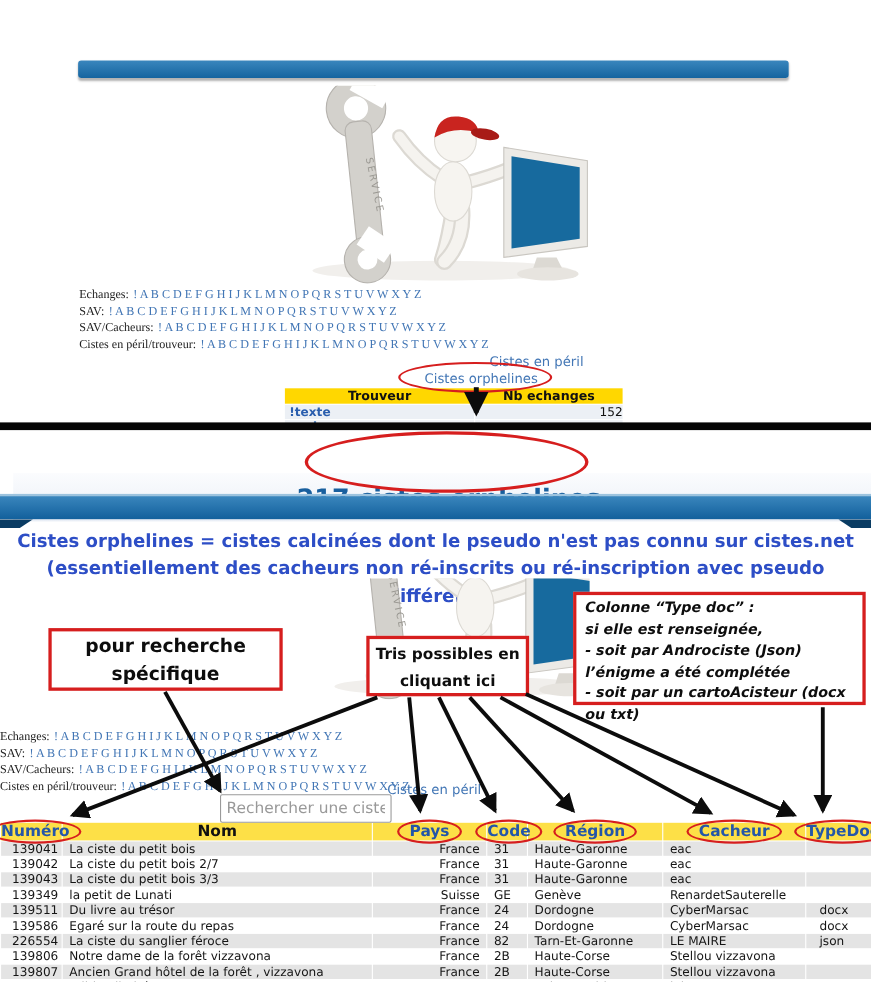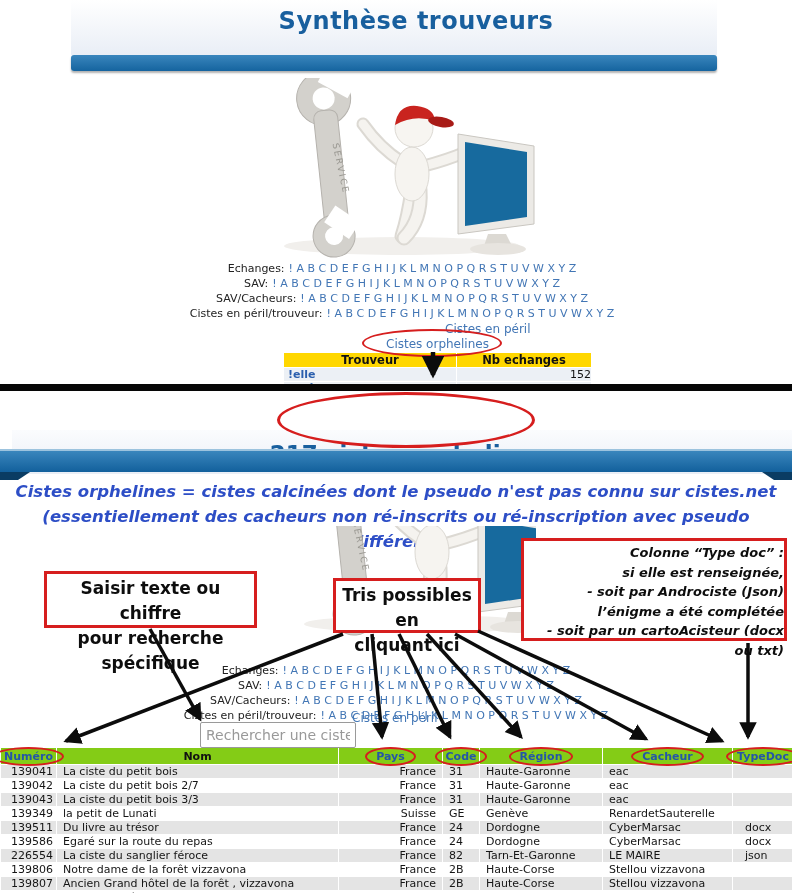--- a/index.html
+++ b/index.html
@@ -8,97 +8,94 @@
 
   
   .s1-head{position:absolute;left:71px;top:0;width:646px;height:55px;
            background:linear-gradient(#ffffff,#e9eef6);}
   .s1-title{position:relative;left:22px;text-align:center;padding-top:7px;font-size:24px;
             font-weight:bold;color:#185f9e;letter-spacing:.5px;}
   .s1-bar{position:absolute;left:71px;top:55px;width:646px;height:16px;border-radius:3px;
           background:linear-gradient(#3a86bd,#15649f 55%,#0f5档90);
           background:linear-gradient(#3a86bd,#15649f);box-shadow:0 2px 2px rgba(0,0,0,.3);}
   .mascot{position:absolute;left:262px;top:78px;width:276px;height:180px;}
-  .alpha{position:absolute;text-align:center;}
+  .alpha{position:absolute;text-align:left;font-family:Liberation Serif, serif;}
   .s1-alpha{left:72px;top:261px;width:660px;}
   .s2-alpha{left:0;top:663px;width:792px;z-index:2;}
   .alpha-row{height:15px;font-size:11px;line-height:15px;white-space:nowrap;}
   .alpha-label{color:#222;margin-right:4px;}
   .alpha-letters{color:#4276b5;text-decoration:none;}
   .plink{position:absolute;font-size:12px;color:#4276b5;text-decoration:none;z-index:2;}
   .peril1{left:445px;top:322px;}
   .orph{left:386px;top:337px;}
   .ellipse{position:absolute;border:3px solid #d61e1e;border-radius:50%;z-index:6;pointer-events:none;}
   .e-orph{left:362px;top:329px;width:136px;height:24px;border-width:2.5px;}
 
   .t1{position:absolute;left:258px;top:352px;width:308px;border-collapse:separate;
-      border-spacing:1px;font-size:11px;table-layout:fixed;margin-left:25px;}
+      border-spacing:1px;font-size:11px;table-layout:fixed;}
   .t1 th{background:#ffd700;font-weight:bold;height:14px;font-size:11.5px;color:#111;padding:0;}
   .t1 td{background:#ecf0f5;height:13px;padding:0 4px;}
   .t1 .trouveur-link{color:#2b5fae;font-weight:bold;text-decoration:none;}
   .t1 .num{text-align:right;padding-right:0;color:#111;}
   .t1 .clip{height:4px;overflow:hidden;line-height:11px;color:#4276b5;font-weight:bold;}
 
   .divider{position:absolute;left:0;top:384px;width:792px;height:7px;background:#060606;}
 
   
   .s2-head{position:absolute;left:12px;top:391px;width:792px;height:44px;
            background:linear-gradient(#fbfcfe,#e9eef6);margin-top:39px;}
   .s2-title{text-align:center;padding-top:11px;font-size:23px;font-weight:bold;color:#185f9e;}
   .e-title{left:277px;top:392px;width:252px;height:50px;}
   .ribbon{position:absolute;left:0;top:449px;width:792px;height:21px;
           border-top:2px solid #9cc3de;background:linear-gradient(#3a86bd,#12609c);}
   .fold{position:absolute;top:472px;width:30px;height:8px;background:#0a3c63;}
   .fold-l{left:0;clip-path:polygon(0 0,100% 0,60% 100%,0 100%);}
   .fold-r{right:0;clip-path:polygon(0 0,100% 0,100% 100%,40% 100%);}
-  .subtitle{position:absolute;left:0;top:479px;width:792px;text-align:center;font-style:italic;
+  .subtitle{position:absolute;left:0;top:479px;width:792px;text-align:center;
             font-weight:bold;color:#2d4ec6;font-size:16.5px;line-height:25px;}
   .mascot-crop{position:absolute;left:298px;top:526px;width:238px;height:122px;overflow:hidden;}
   .mascot-crop svg{margin:-70px 0 0 -16px;display:block;}
 
   .note{position:absolute;border:3px solid #d61e1e;background:#fff;color:#0d0d0d;
-        font-weight:bold;z-index:5;box-sizing:border-box;text-align:right;}
+        font-weight:bold;z-index:5;box-sizing:border-box;}
   .note-left{left:44px;top:571px;width:213px;height:57px;font-size:17px;text-align:center;
              line-height:25px;padding-top:2px;}
-  .note-mid{left:333px;top:578px;width:148px;height:55px;font-size:17px;text-align:center;
+  .note-mid{left:333px;top:578px;width:148px;height:55px;font-size:14px;text-align:center;
             line-height:25px;padding-top:2px;}
   .note-right{left:521px;top:538px;width:266px;height:103px;font-size:13px;font-style:italic;
               line-height:19.5px;padding:2px 0 0 8px;}
 
   .search{position:absolute;left:200px;top:722px;width:144px;height:24px;border:1px solid #9a9a9a;
           border-radius:2px;font-size:14px;color:#444;padding:0 5px;z-index:4;
           font-family:"DejaVu Sans",sans-serif;}
   .search::placeholder{color:#999;}
   .peril2{left:352px;top:711px;}
 
   .t2{position:absolute;left:0;top:747px;width:792px;border-collapse:separate;border-spacing:1px;
       font-size:11px;table-layout:fixed;}
-  .t2 th{background:#84cc16;height:16px;font-size:11px;padding:0;overflow:visible;}
+  .t2 th{background:#fde047;height:16px;font-size:14px;padding:0;overflow:visible;}
   .t2 th .hlink{color:#2456a8;}
   .t2 th .hplain{color:#111;}
   .t2 th span{position:relative;display:inline-block;font-weight:bold;}
   .t2 th span.circ::after{content:"";position:absolute;left:-11px;right:-11px;top:-3px;bottom:-3px;
       border:2.5px solid #d61e1e;border-radius:50%;pointer-events:none;}
   .t2 td{height:13px;line-height:13px;padding:0 0 0 6px;white-space:nowrap;overflow:hidden;color:#151515;}
   .t2 tr.odd td{background:#e4e4e4;}
   .t2 tr.even td{background:#fff;}
   .t2 td.c0{padding-left:10px;}
   .t2 td.c2{text-align:right;padding-right:6px;}
   .t2 td.c6{padding-left:12px;}
 
   #arrows{position:absolute;left:0;top:0;width:792px;height:893px;z-index:6;pointer-events:none;}
 </style>
 </head>
 <body>
 
 <div id="page">
 
-  <div class="s1-head">
-    <div class="s1-title">Synthèse trouveurs</div>
-  </div>
   <div class="s1-bar"></div>
 
   <div class="mascot">
     <svg width="276" height="180" viewBox="0 0 276 180">
       <g id="mascot-art">
         <ellipse cx="140" cy="168" rx="118" ry="9" fill="#f1efec"></ellipse>
         <g transform="rotate(-6 70 100)">
           <circle cx="70" cy="20" r="27" fill="#d3d1cc" stroke="#b5b2ad"></circle>
           <circle cx="70" cy="20" r="11" fill="#ffffff"></circle>
           <rect x="58" y="-16" width="34" height="24" fill="#ffffff" transform="rotate(35 70 18)"></rect>
@@ -144,21 +141,21 @@
         <col style="width:134px">
       </colgroup>
     <thead>
       <tr>
         <th>Trouveur</th>
         <th>Nb echanges</th>
       </tr>
     </thead>
     <tbody>
       <tr>
-        <td><a href="#" class="trouveur-link">!elle</a></td>
+        <td><a href="#" class="trouveur-link">!texte</a></td>
         <td class="num">152</td>
       </tr>
       <tr>
         <td style="height:4px;padding:0 4px;">
             <div class="clip">·····!····</div>
           </td>
         <td style="height:4px;padding:0 4px;">
             <div class="clip num">·</div>
           </td>
       </tr>
@@ -180,21 +177,20 @@
     <div>(essentiellement des cacheurs non ré-inscrits ou ré-inscription avec pseudo différent)</div>
   </div>
 
   <div class="mascot-crop">
     <svg width="276" height="180" viewBox="0 0 276 180">
         <use href="#mascot-art"></use>
       </svg>
   </div>
 
   <div class="note note-left">
-    <div>Saisir texte ou chiffre</div>
     <div>pour recherche spécifique</div>
   </div>
   <div class="note note-mid">
     <div>Tris possibles en</div>
     <div>cliquant ici</div>
   </div>
   <div class="note note-right">
     <div>Colonne “Type doc” :</div>
     <div>si elle est renseignée,</div>
     <div>- soit par Androciste (Json)</div>

